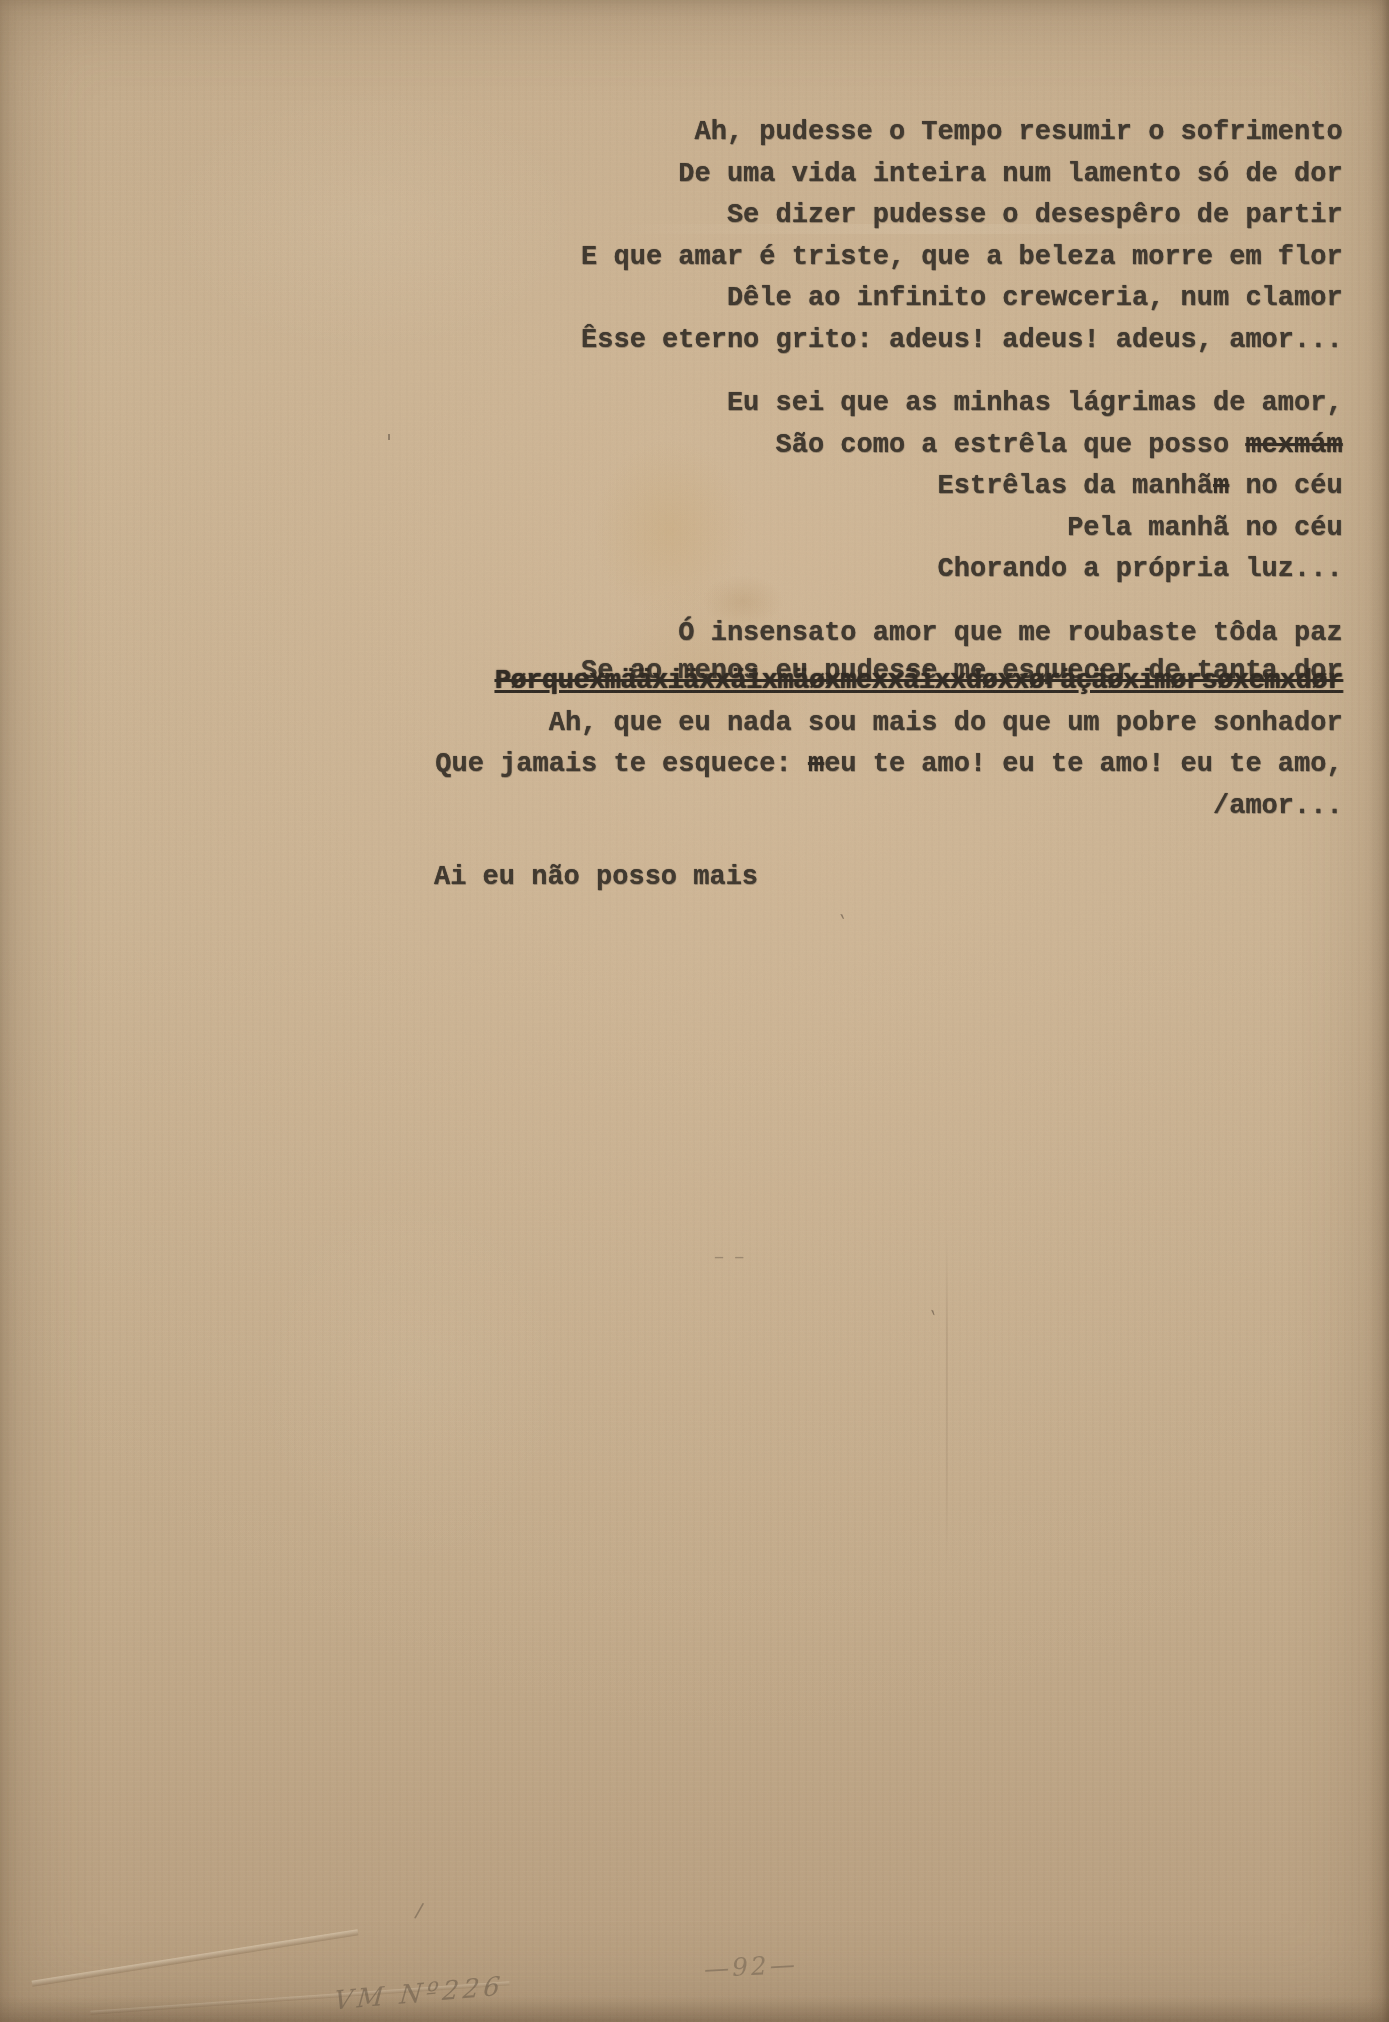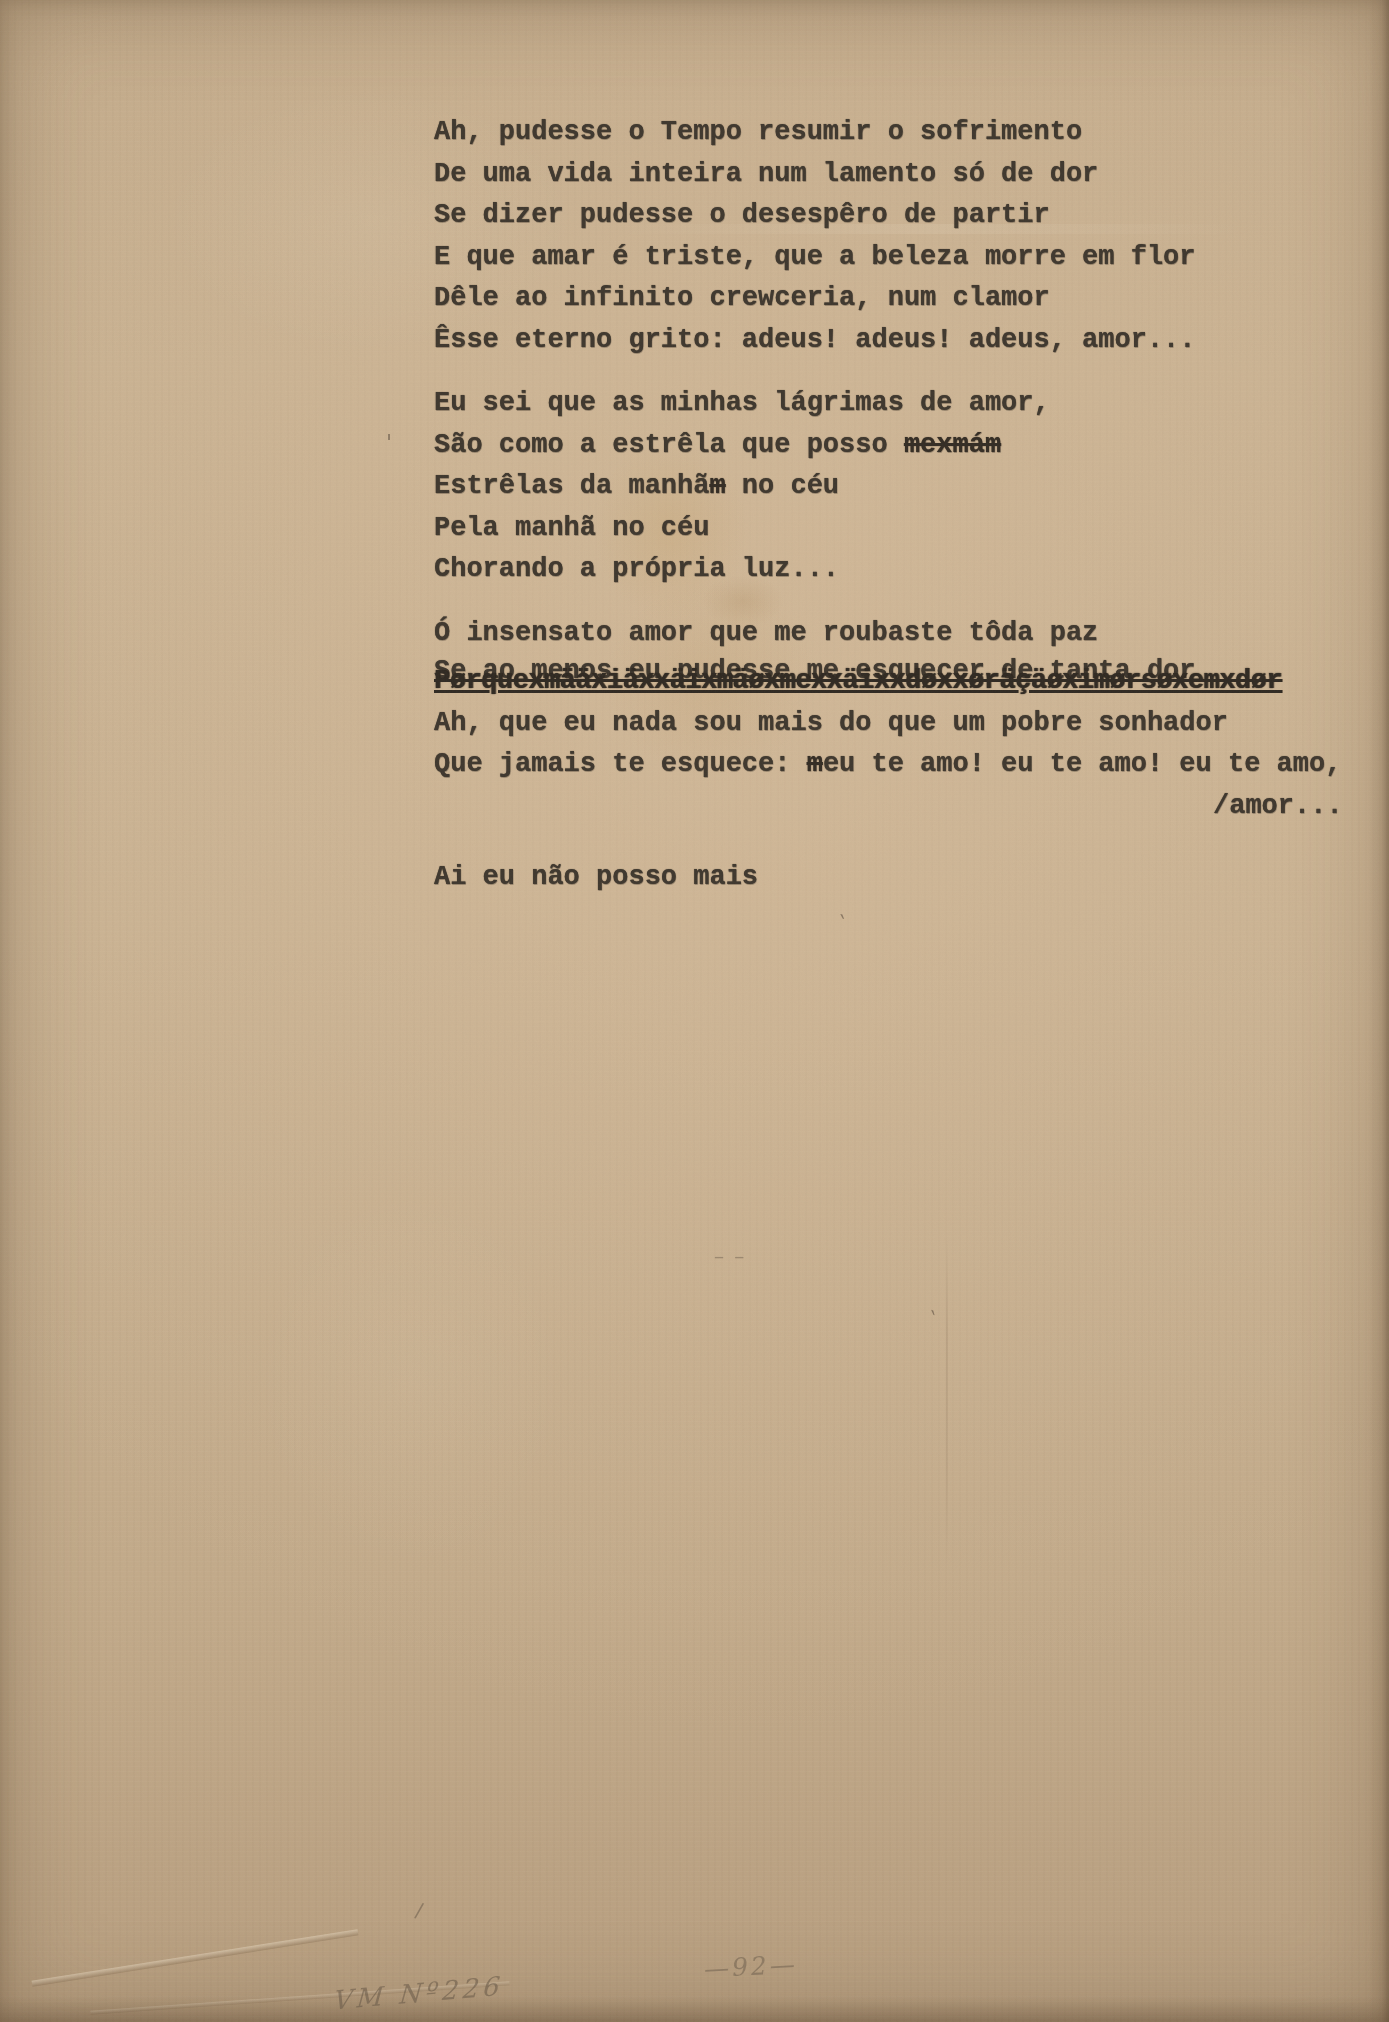--- a/index.html
+++ b/index.html
@@ -30,21 +30,21 @@
   .crease-v{position:absolute;left:946px;top:1235px;width:2px;height:330px;background:linear-gradient(180deg,rgba(0,0,0,0),rgba(118,96,72,.16) 30%,rgba(118,96,72,.12) 70%,rgba(0,0,0,0));pointer-events:none;}
 
   .poem{
     position:absolute;left:434px;top:112px;
     font-size:27px;line-height:41.5px;font-weight:bold;
     letter-spacing:0;
     color:#3e372e;
     text-shadow:0 0 1px rgba(62,54,44,.85), .5px .5px 0 rgba(62,54,44,.30);
     white-space:nowrap;
   }
-  .stanza{margin:0 0 22px 0;}
+  .stanza{margin:0 0 22px 0;text-align:right;}
   .struck{text-decoration:line-through;text-decoration-thickness:2.5px;color:#332c24;}
   .line-xxx{
     margin-top:-27px;
     letter-spacing:-.5px;
     color:#2f2922;
     text-decoration:underline line-through;
     text-decoration-thickness:2.5px;
     text-shadow:0 0 1.5px rgba(40,32,24,.9), 1px 0 0 rgba(40,32,24,.55);
   }
   .line-tight{line-height:34px;}

